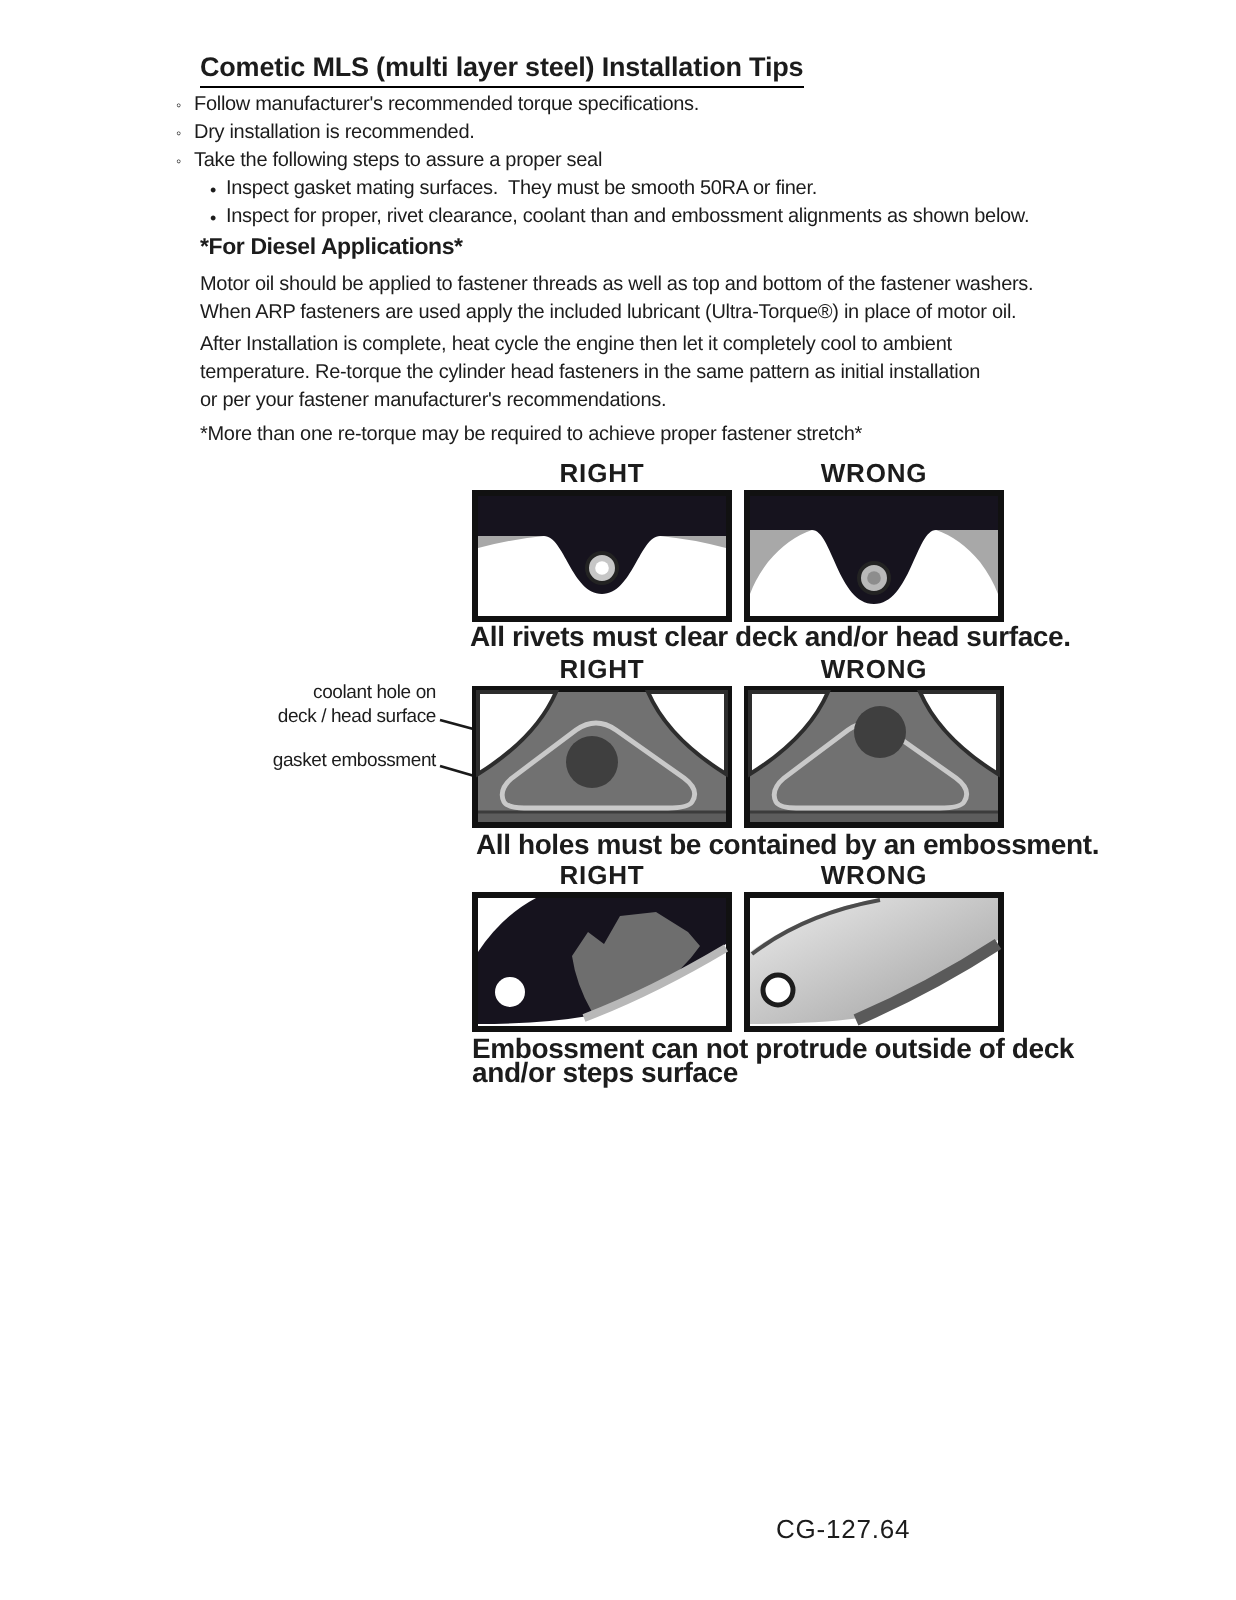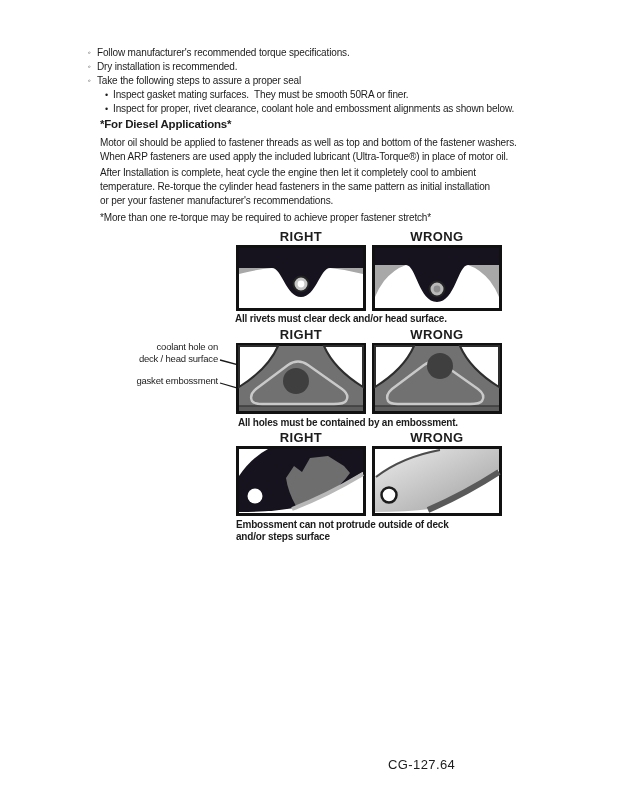--- a/index.html
+++ b/index.html
@@ -19,33 +19,36 @@
   .bullet-row { display:flex; line-height:14px; }
   .bullet-marker { width:9px; font-size:7.5px; line-height:14px; }
   .sub-marker  { width:8px; font-size:9px;  line-height:14px; }
 
   .section-head { font-size:11.5px; font-weight:700; letter-spacing:-0.2px; }
 
   .fig { display:flex;justify-content:space-between; }
   .panel-col { width:130px; }
   .panel-col + .panel-col { margin-left:6px; }
   .fig-label { font-size:13px; font-weight:700; letter-spacing:0.4px; text-align:center; height:16px; }
-  .caption { font-size:10px; font-weight:700; letter-spacing:-0.2px; line-height:11.5px; }
+  .caption { font-size:14px; font-weight:700; letter-spacing:-0.2px; line-height:11.5px; }
 
   .annot { font-size:9.5px; line-height:12px; text-align:right; letter-spacing:-0.2px; }
 
   .legal { width:424px; overflow:hidden; }
 
   .doc-number { font-size:13px; letter-spacing:0.4px; }
 </style>
 </head>
 <body>
 
 <div class="page">
 
+  <div class="abs" style="left:100px; top:25px;">
+    <span class="doc-title">Cometic MLS (multi layer steel) Installation Tips</span>
+  </div>
 
   <div class="abs body-text" style="left:88px; top:46px;">
     <div class="bullet-row">
       <span class="bullet-marker">◦</span>
       <span class="pre">Follow manufacturer's recommended torque specifications.</span>
     </div>
     <div class="bullet-row">
       <span class="bullet-marker">◦</span>
       <span class="pre">Dry installation is recommended.</span>
     </div>
@@ -54,21 +57,21 @@
       <span class="pre">Take the following steps to assure a proper seal</span>
     </div>
   </div>
   <div class="abs body-text" style="left:105px; top:88px;">
     <div class="bullet-row">
       <span class="sub-marker">•</span>
       <span class="pre">Inspect gasket mating surfaces.  They must be smooth 50RA or finer.</span>
     </div>
     <div class="bullet-row">
       <span class="sub-marker">•</span>
-      <span class="pre">Inspect for proper, rivet clearance, coolant hole and embossment alignments as shown below.</span>
+      <span class="pre">Inspect for proper, rivet clearance, coolant than and embossment alignments as shown below.</span>
     </div>
   </div>
 
   <div class="abs section-head" style="left:100px; top:118px;">*For Diesel Applications*</div>
   <div class="abs body-text pre" style="left:100px; top:136px;">Motor oil should be applied to fastener threads as well as top and bottom of the fastener washers.
 When ARP fasteners are used apply the included lubricant (Ultra-Torque®) in place of motor oil.</div>
   <div class="abs body-text pre" style="left:100px; top:166px;">After Installation is complete, heat cycle the engine then let it completely cool to ambient
 temperature. Re-torque the cylinder head fasteners in the same pattern as initial installation
 or per your fastener manufacturer's recommendations.</div>
   <div class="abs body-text pre" style="left:100px; top:211px;">*More than one re-torque may be required to achieve proper fastener stretch*</div>

